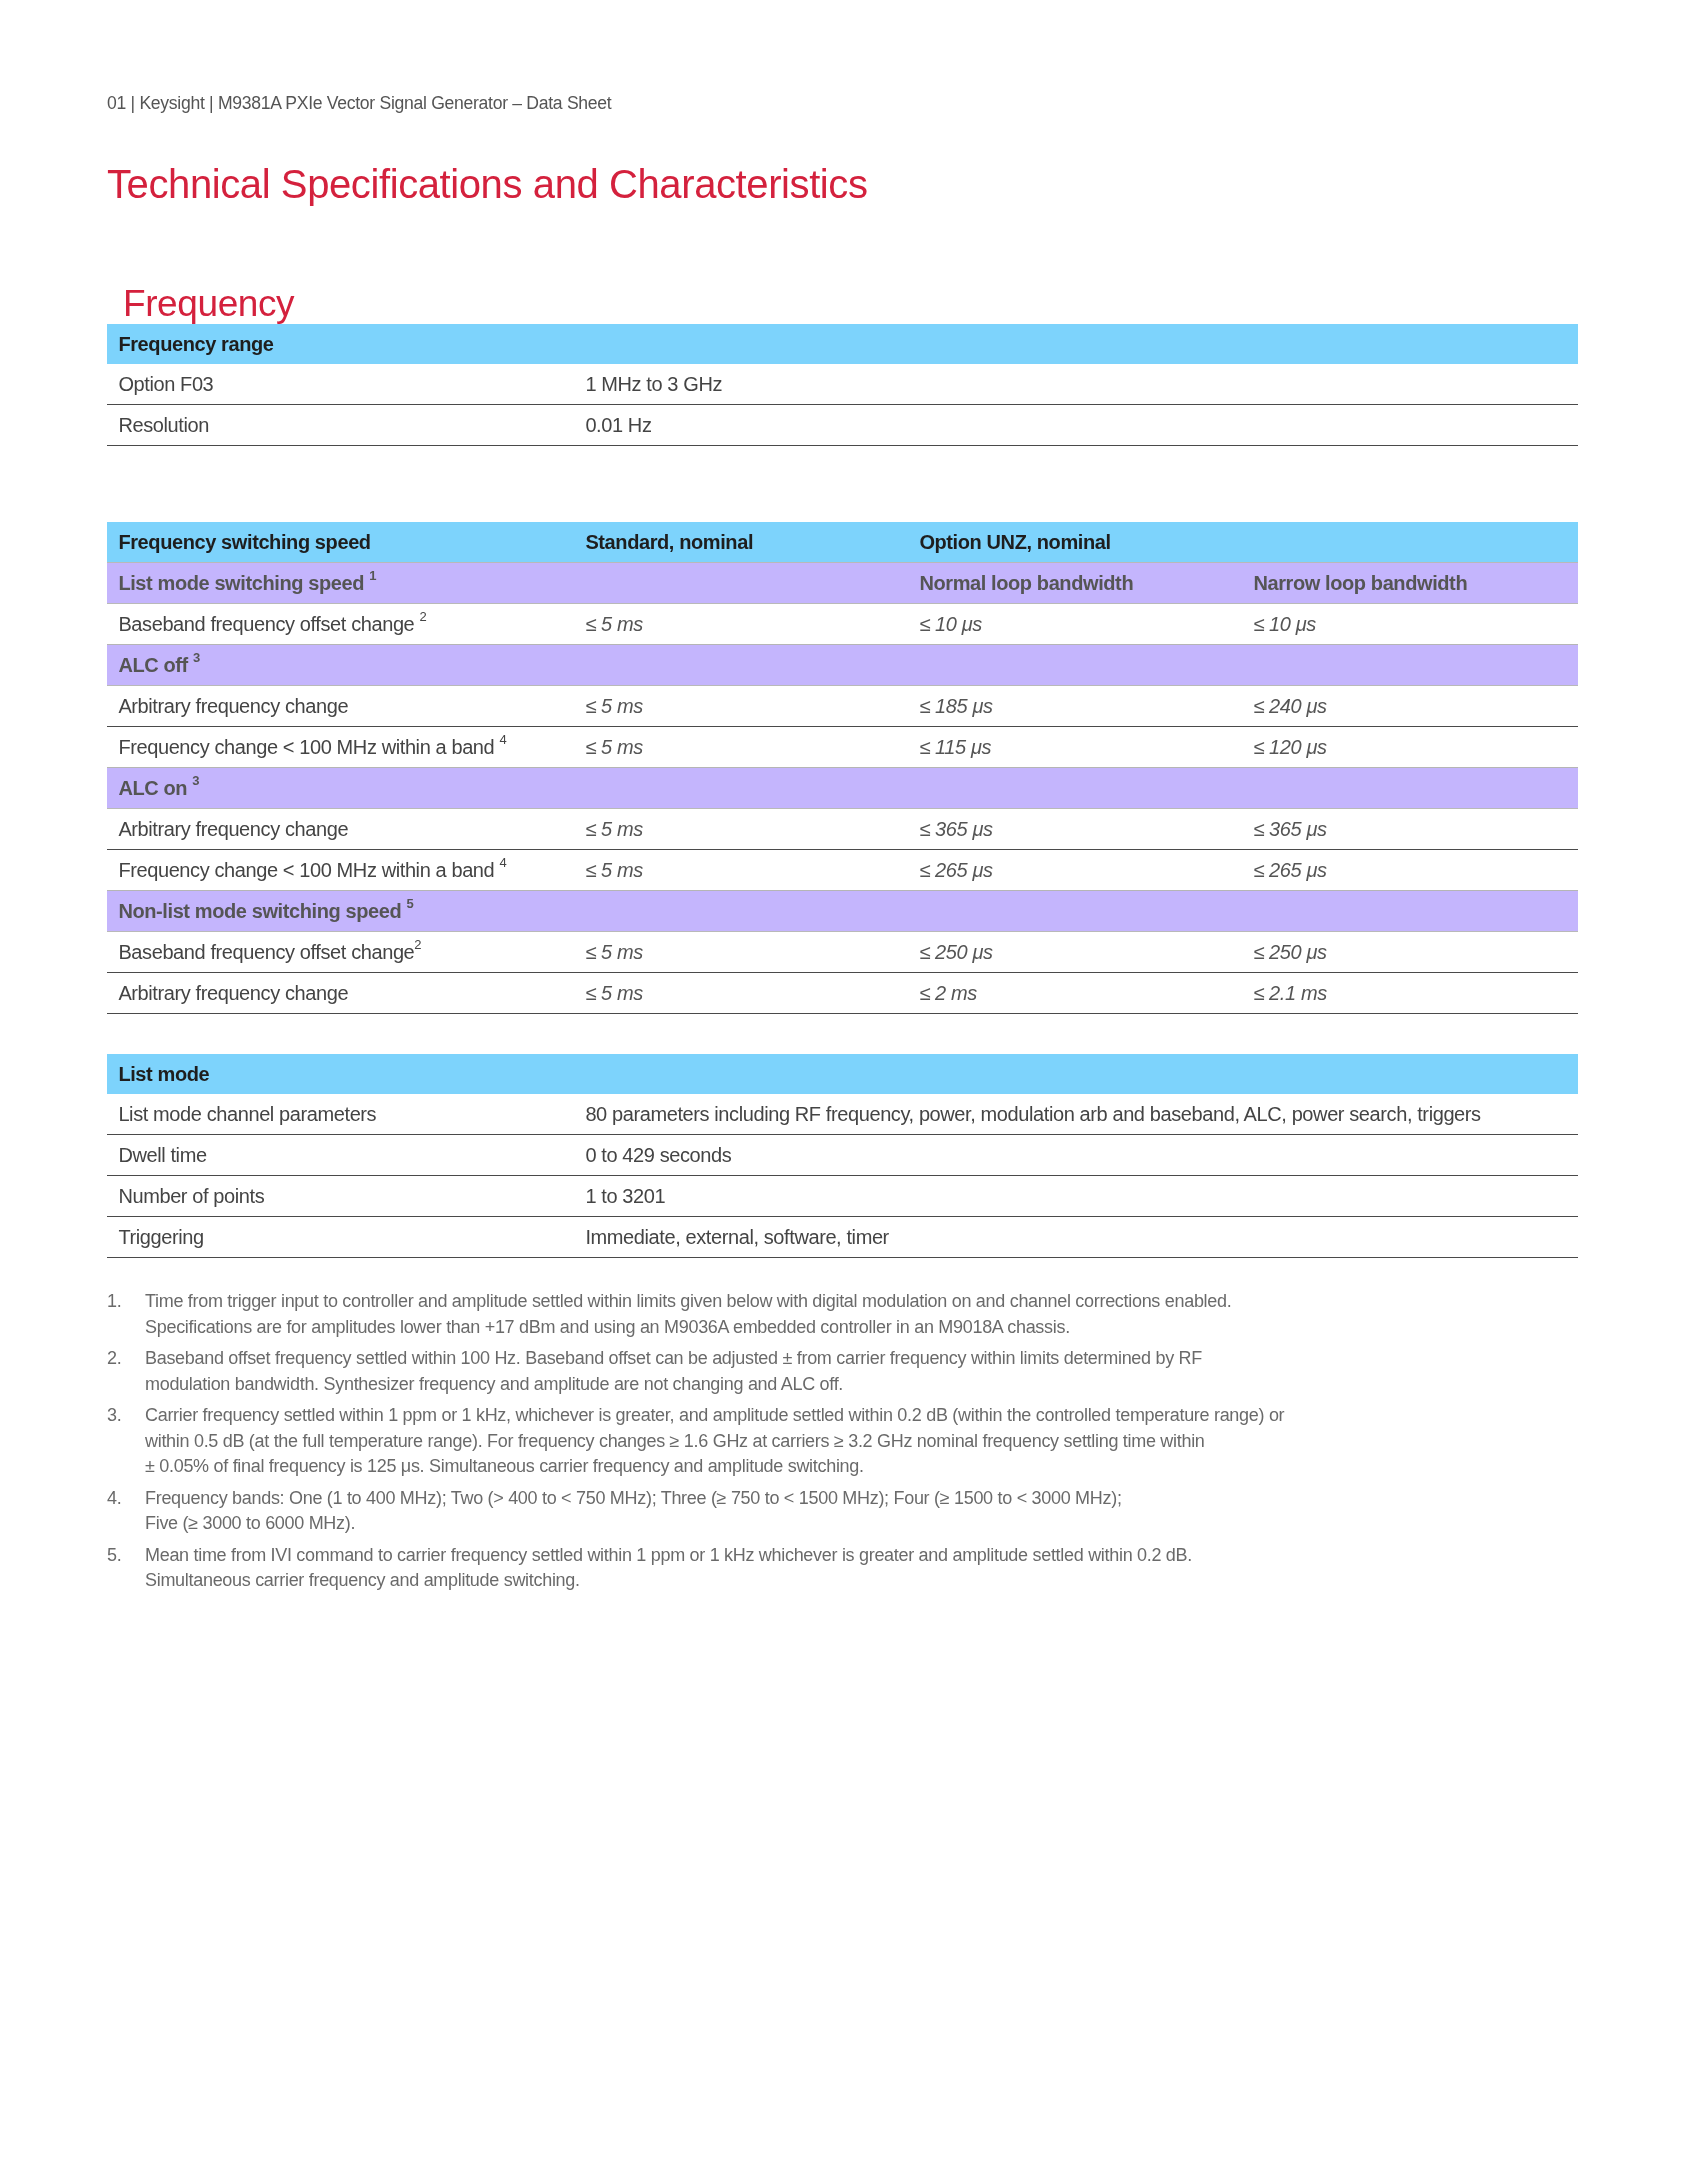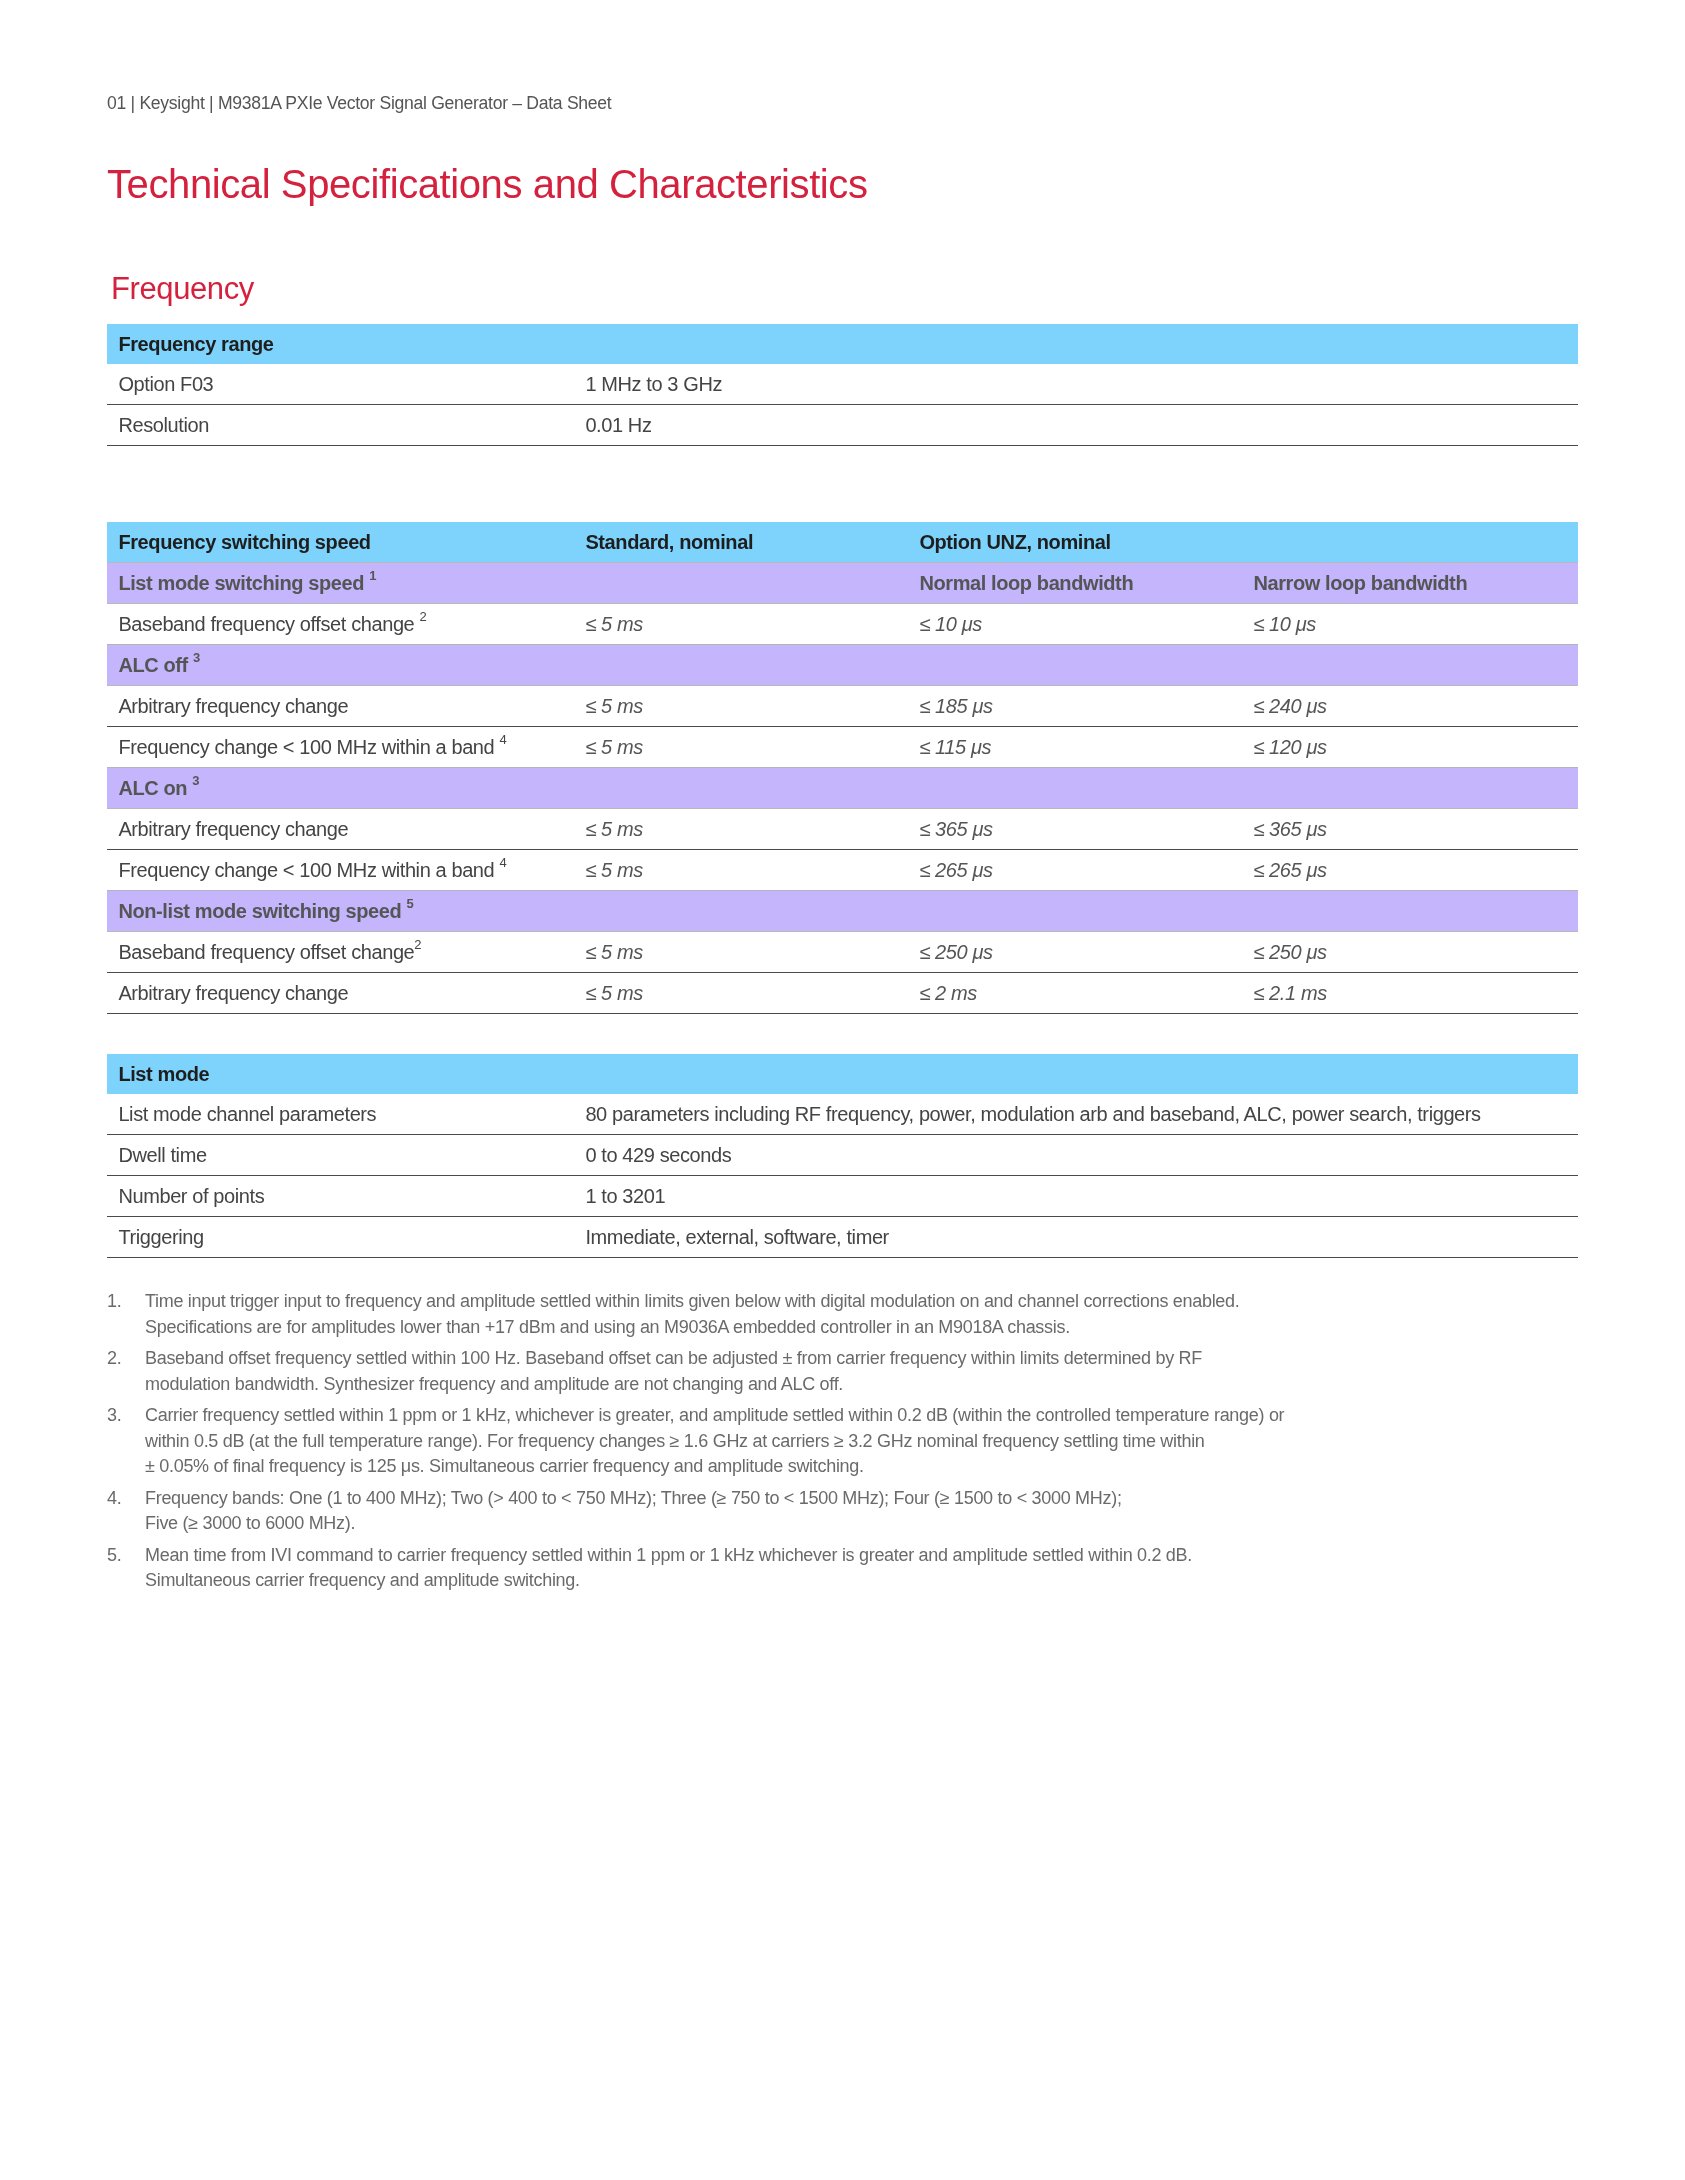--- a/index.html
+++ b/index.html
@@ -3,22 +3,22 @@
   <meta charset="utf-8">
   <style>
     html, body { margin: 0; padding: 0; background: #ffffff; }
     body { width: 1685px; height: 2180px; position: relative; overflow: hidden;
            font-family: "Liberation Sans", "DejaVu Sans", sans-serif; color: #3a3a3a; }
     .page { position: absolute; left: 107px; top: 0; width: 1471px; }
     .running-header { position: absolute; top: 93px; left: 0; font-size: 17.6px; color: #555;
                       letter-spacing: -0.3px; white-space: nowrap; }
     .page-title { position: absolute; top: 162px; left: 0; margin: 0; font-weight: normal;
                   font-size: 40px; color: #d4213d; letter-spacing: -0.4px; white-space: nowrap; }
-    .section-title { position: absolute; top: 267px; left: 0; margin: 4px; font-weight: normal;
-                     font-size: 31px; color: #d4213d; letter-spacing: -0.4px; }
+    .section-title { position: absolute; top: 267px; left: 0; margin: 16px; font-weight: normal;
+                     font-size: 37px; color: #d4213d; letter-spacing: -0.4px; }
     table.spec { position: absolute; left: 0; width: 1471px; border-collapse: collapse;
                  table-layout: fixed; font-size: 20px; letter-spacing: -0.4px; }
     table.spec td { height: 40px; padding: 0 0 0 11.4px; vertical-align: middle; white-space: nowrap;
                     color: #444; }
     table.spec tr.hdr td { background: #7dd3fc; font-weight: bold; color: #1e1e1e; }
     table.spec tr.sub td { background: #c4b5fd; font-weight: bold; color: #555; border-bottom: 1.8px solid #b9b9b9; }
     table.spec tr.hdr.line td { border-bottom: 1.8px solid #b9b9b9; }
     table.spec tr.row td { border-bottom: 1.8px solid #4a4a4a; }
     table.spec tr.row.light td { border-bottom: 1.8px solid #b5b5b5; }
     table.spec td.val-i { font-style: italic; color: #555; margin-top: 23px; }
@@ -169,21 +169,21 @@
     <tr class="row">
       <td>Triggering</td>
       <td>Immediate, external, software, timer</td>
     </tr>
   </tbody>
     </table>
 
   <ol class="footnotes">
     <li>
       <span class="num">1.</span>
-      <span class="line">Time input trigger input to frequency and amplitude settled within limits given below with digital modulation on and channel corrections enabled.</span>
+      <span class="line">Time from trigger input to controller and amplitude settled within limits given below with digital modulation on and channel corrections enabled.</span>
       <span class="line">Specifications are for amplitudes lower than +17 dBm and using an M9036A embedded controller in an M9018A chassis.</span>
     </li>
     <li>
       <span class="num">2.</span>
       <span class="line">Baseband offset frequency settled within 100 Hz. Baseband offset can be adjusted ± from carrier frequency within limits determined by RF</span>
       <span class="line">modulation bandwidth. Synthesizer frequency and amplitude are not changing and ALC off.</span>
     </li>
     <li>
       <span class="num">3.</span>
       <span class="line">Carrier frequency settled within 1 ppm or 1 kHz, whichever is greater, and amplitude settled within 0.2 dB (within the controlled temperature range) or</span>

